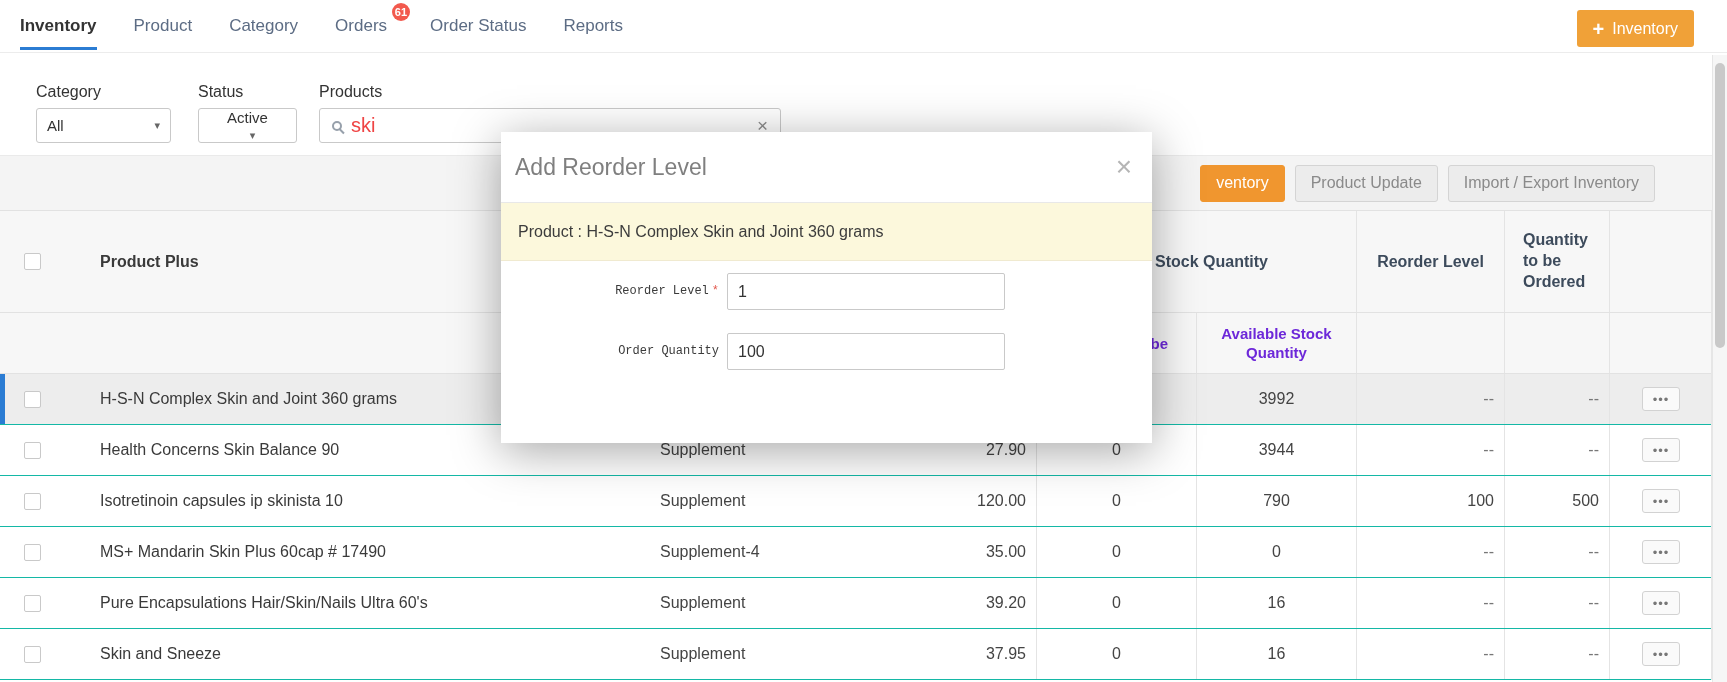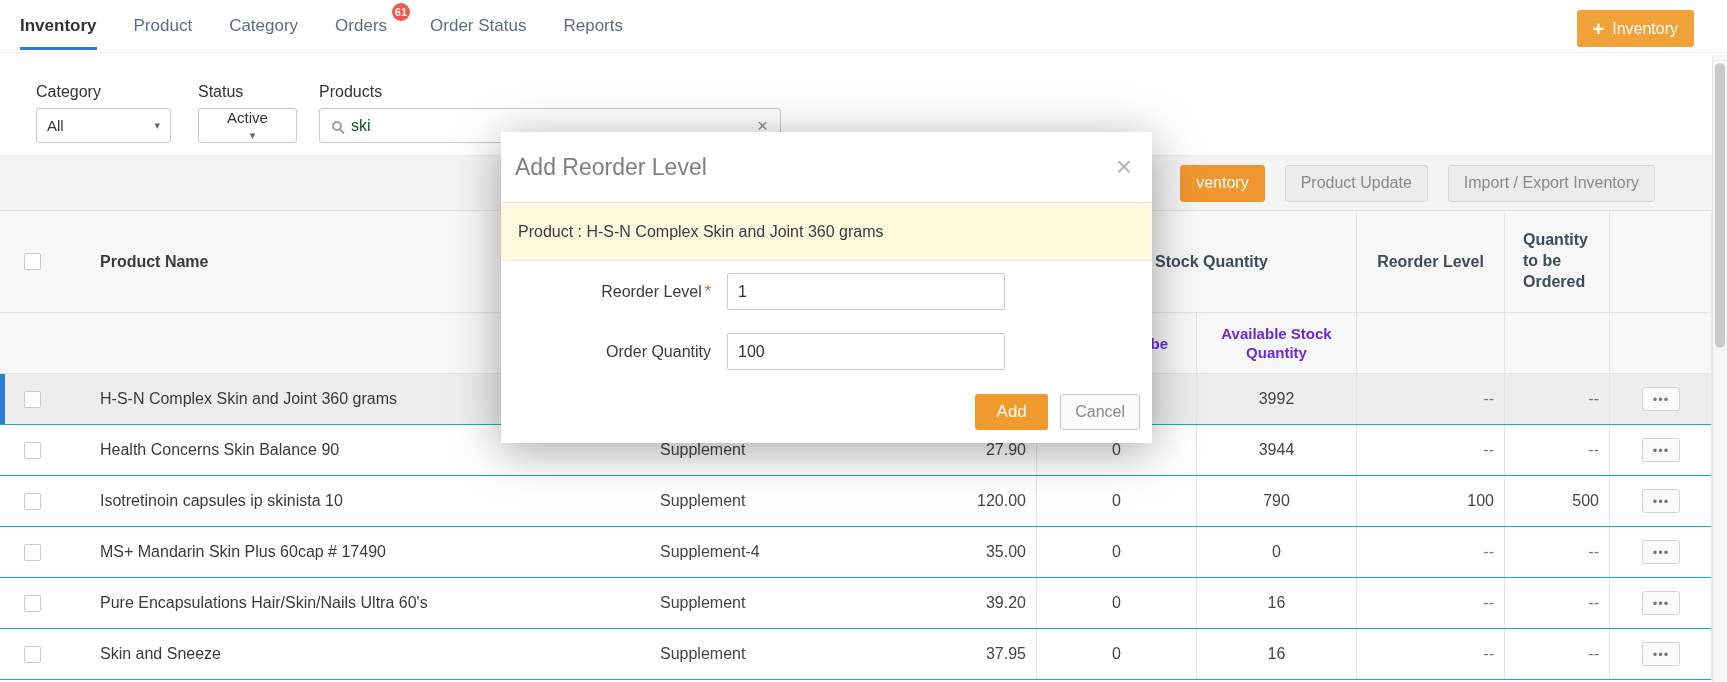--- a/index.html
+++ b/index.html
@@ -28,27 +28,27 @@
   .flt-label { position:absolute; top:30px; font-size:16px; color:#333; }
   .dropdown { position:absolute; top:55px; height:35px; background:#fff; border:1px solid #c9c9c9;
               border-radius:3px; font-size:15px; color:#333; display:flex; align-items:center;
               justify-content:space-between; padding:0 10px; cursor:pointer; }
   .caret { font-size:11px; color:#666; margin-left:10px; }
   .searchbox { position:absolute; top:55px; height:35px; border:1px solid #c9c9c9; border-radius:3px;
                display:flex; align-items:center; padding:0 12px; gap:9px; background:#fff; }
   .mag { width:10px; height:10px; border:2px solid #97a0ab; border-radius:50%; position:relative; flex:none; }
   .mag::after { content:""; position:absolute; width:7px; height:2px; background:#97a0ab;
                 transform:rotate(45deg); bottom:-3px; right:-5px; }
-  .searchbox input { border:none; outline:none; font-size:16px; color:#14532d; flex:1; font-family:inherit; background:transparent; }
+  .searchbox input { border:none; outline:none; font-size:20px; color:#ef4444; flex:1; font-family:inherit; background:transparent; }
   .clear-x { color:#8d8d8d; font-size:19px; cursor:pointer; line-height:1; }
 
   
   .toolbar { position:absolute; top:155px; left:0; width:1712px; height:56px; background:#f4f4f4;
              border-top:1px solid #eaeaea; border-bottom:1px solid #e2e2e2; display:flex; align-items:center;
-             justify-content:flex-end; gap:20px; padding-right:57px; }
+             justify-content:flex-end; gap:10px; padding-right:57px; }
   .tbtn { height:37px; padding:0 15px; background:#ececec; border:1px solid #d4d4d4; border-radius:3px;
           color:#8a8a8a; font-size:16px; display:flex; align-items:center; cursor:pointer; font-family:inherit; white-space:nowrap; }
   .tbtn.orange { background:#f0962f; border-color:#f0962f; color:#fff; }
 
   
   .table { position:absolute; top:211px; left:0; width:1712px; border-right:1px solid #e6e6e6; }
   .grid { display:grid; grid-template-columns:70px 580px 260px 126px 160px 160px 148px 105px 103px; }
   .cell { height:100%; display:flex; align-items:center; padding:0 10px; overflow:hidden; }
   .thead { height:102px; background:#f7f7f7; border-bottom:1px solid #e2e2e2; font-weight:bold; color:#3d4b5c; font-size:16px; }
   .tsub  { height:61px;  background:#f7f7f7; border-bottom:1px solid #e2e2e2; font-weight:bold; color:#6d28d9; font-size:15px; }
@@ -80,21 +80,21 @@
            box-shadow:0 8px 45px rgba(0,0,0,0.35); z-index:50; }
   .modal-header { height:71px; border-bottom:1px solid #e8e8e8; display:flex; align-items:center;
                   justify-content:space-between; padding:0 20px 0 14px; }
   .modal-title { font-size:23px; color:#7f7f7f; }
   .modal-close { font-size:28px; color:#b5b5b5; cursor:pointer; line-height:1; }
   .modal-banner { height:58px; background:#fcf8dc; display:flex; align-items:center; padding-left:17px;
                   font-size:16px; color:#3c3c3c; border-bottom:1px solid #f0ead0; }
   .form-row { position:absolute; left:0; width:100%; height:37px; }
   .form-row.r1 { top:141px; }
   .form-row.r2 { top:201px; }
-  .flabel { position:absolute; left:0; width:210px; text-align:right; font-size:16px; color:#3a3a3a; line-height:37px; }
+  .flabel { position:absolute; left:8px; width:210px; text-align:right; font-size:12px; color:#3a3a3a; line-height:37px;font-family:Liberation Mono, monospace; }
   .req { color:#e2574c; margin-left:3px; }
   .finput { position:absolute; left:226px; top:0; width:278px; height:37px; border:1px solid #c9c9c9;
             border-radius:2px; padding:0 10px; font-size:16px; color:#333; font-family:inherit; outline:none; }
   .modal-actions { position:absolute; top:262px; right:12px; display:flex; gap:12px; }
   .btn-add { width:73px; height:36px; background:#f09a2e; color:#fff; border:none; border-radius:3px;
              font-size:17px; cursor:pointer; font-family:inherit; }
   .btn-cancel { height:36px; padding:0 14px; background:#fbfbfb; border:1px solid #c9c9c9; border-radius:3px;
                 color:#8a8a8a; font-size:16px; cursor:pointer; font-family:inherit; }
 
   
@@ -148,21 +148,21 @@
     <button class="tbtn">Product Update</button>
     <button class="tbtn">Import / Export Inventory</button>
   </div>
 
   <div class="table">
 
     <div class="grid thead">
       <div class="cell c-check">
           <span class="checkbox"></span>
         </div>
-      <div class="cell c-name">Product Name</div>
+      <div class="cell c-name">Product Plus</div>
       <div class="cell"></div>
       <div class="cell"></div>
       <div class="cell vline h-group">Stock Quantity</div>
       <div class="cell vline c-qty" style="justify-content:center;">Reorder Level</div>
       <div class="cell vline h-toorder">
         <span>Quantity to be Ordered</span>
       </div>
       <div class="cell vline"></div>
     </div>
 
@@ -291,19 +291,15 @@
         <span>Reorder Level</span><span class="req">*</span>
       </div>
       <input class="finput" type="text" value="1" style="">
     </div>
 
     <div class="form-row r2">
       <div class="flabel">Order Quantity</div>
       <input class="finput" type="text" value="100" style="">
     </div>
 
-    <div class="modal-actions">
-      <button class="btn-add">Add</button>
-      <button class="btn-cancel">Cancel</button>
-    </div>
   </div>
 
 </div>
 
 </body></html>

